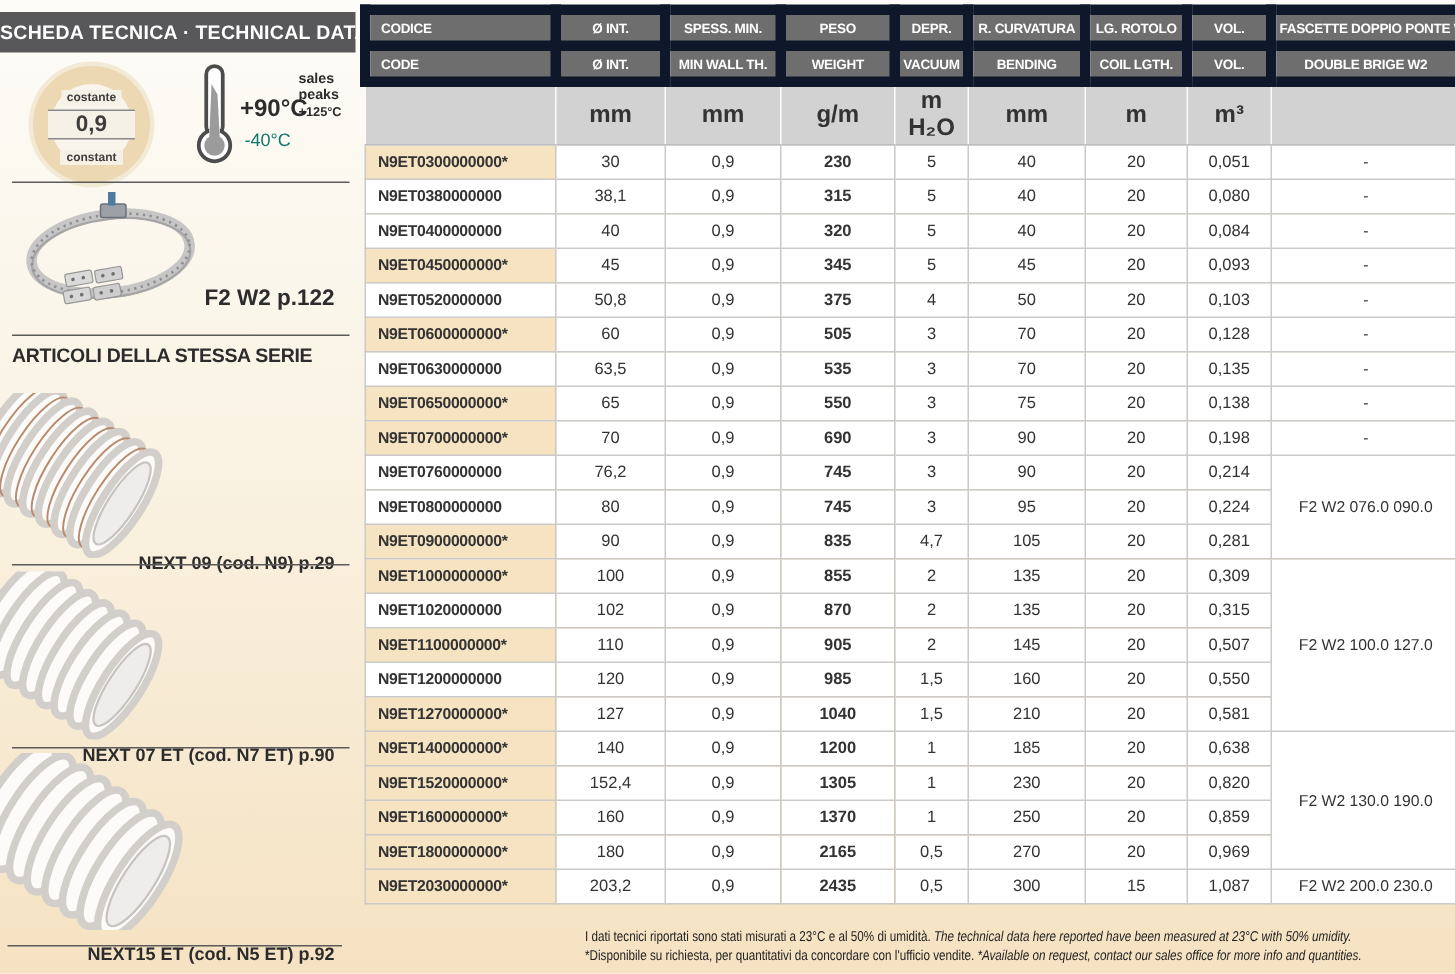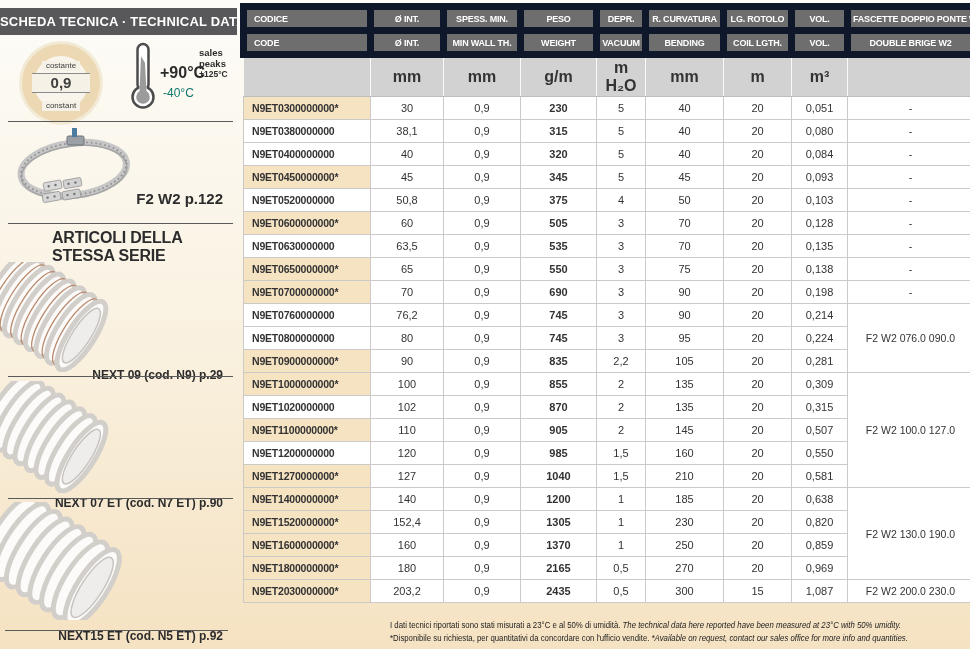--- a/index.html
+++ b/index.html
@@ -11,34 +11,34 @@
 
   
   .sidebar{position:absolute;left:0;top:0;width:240px;height:649px;}
   .sb-header{position:absolute;left:0;top:8px;width:237px;height:27px;background:#58585a;
     color:#fff;font-weight:bold;font-size:13px;line-height:27px;text-align:center;
     letter-spacing:.2px;white-space:nowrap;}
   .badge{position:absolute;left:22px;top:44px;width:78px;height:78px;}
   .badge-ring{position:absolute;left:0;top:0;width:54px;height:54px;border-radius:50%;
     border:12px solid #ecd9b3;background:#f9f5ec;box-shadow:0 0 0 3px #f3ead6;}
   .badge-text{position:absolute;left:-4px;right:-4px;top:50%;transform:translateY(-50%);text-align:center;}
-  .badge-small{font-size:8px;font-weight:normal;color:#3d3d3d;background:#f6f1e6;display:inline-block;
+  .badge-small{font-size:8px;font-weight:bold;color:#3d3d3d;background:#f6f1e6;display:inline-block;
     padding:0 4px;line-height:10px;}
   .badge-value{font-size:15px;font-weight:bold;color:#3d3d3d;background:#f6f1e6;
     border-top:1px solid #8a8a8a;border-bottom:1px solid #8a8a8a;width:58px;margin:1px auto;line-height:18px;}
   .thermo{position:absolute;left:126px;top:42px;}
   .t-max{position:absolute;left:160px;top:52px;font-size:16px;font-weight:bold;color:#2c2c2c;margin-top:12px;}
   .t-min{position:absolute;left:163px;top:86px;font-size:12px;font-weight:normal;color:#0f766e;}
   .t-peaks{position:absolute;left:199px;top:47px;font-size:9.5px;font-weight:bold;line-height:11px;color:#2c2c2c;}
   .t-peak-val{font-size:8.5px;}
   .hr{position:absolute;height:1px;background:#5a5a5a;left:8px;width:225px;}
   .clamp{position:absolute;left:10px;top:127px;}
   .clamp-ref{position:absolute;right:17px;top:190px;font-size:15px;font-weight:bold;color:#2c2c2c;}
   .clamp-caption{position:absolute;right:17px;top:204px;font-size:10.5px;color:#3a3a3a;white-space:nowrap;}
-  .series-title{position:absolute;left:8px;font-size:16px;font-weight:bold;color:#2c2c2c;letter-spacing:-.2px;margin-left:44px;}
+  .series-title{position:absolute;left:8px;font-size:13px;font-weight:bold;color:#2c2c2c;letter-spacing:-.2px;}
   .em{font-style:italic;}
   .hose{position:absolute;left:0;}
   .hose-label{position:absolute;right:17px;font-size:12px;font-weight:bold;color:#2c2c2c;white-space:nowrap;margin-top:16px;}
 
   
   .tech-table{position:absolute;left:240px;top:3px;width:730px;border-collapse:collapse;table-layout:fixed;}
   .tech-table th{background:#6e6e6e;color:#fff;font-size:9px;font-weight:bold;height:17px;
     border:7px solid #0f172a;text-align:center;padding:0 2px;letter-spacing:-.2px;overflow:hidden;white-space:nowrap;}
   .tech-table th.left{text-align:left;padding-left:7px;}
   .tech-table tr.units td{background:#d2d2d2;color:#333;font-size:16px;font-weight:bold;height:16px;
@@ -339,21 +339,21 @@
         <td>3</td>
         <td>95</td>
         <td>20</td>
         <td>0,224</td>
       </tr>
       <tr>
         <td class="code star">N9ET0900000000*</td>
         <td>90</td>
         <td>0,9</td>
         <td class="bold">835</td>
-        <td>2,2</td>
+        <td>4,7</td>
         <td>105</td>
         <td>20</td>
         <td>0,281</td>
       </tr>
       <tr>
         <td class="code star">N9ET1000000000*</td>
         <td>100</td>
         <td>0,9</td>
         <td class="bold">855</td>
         <td>2</td>

